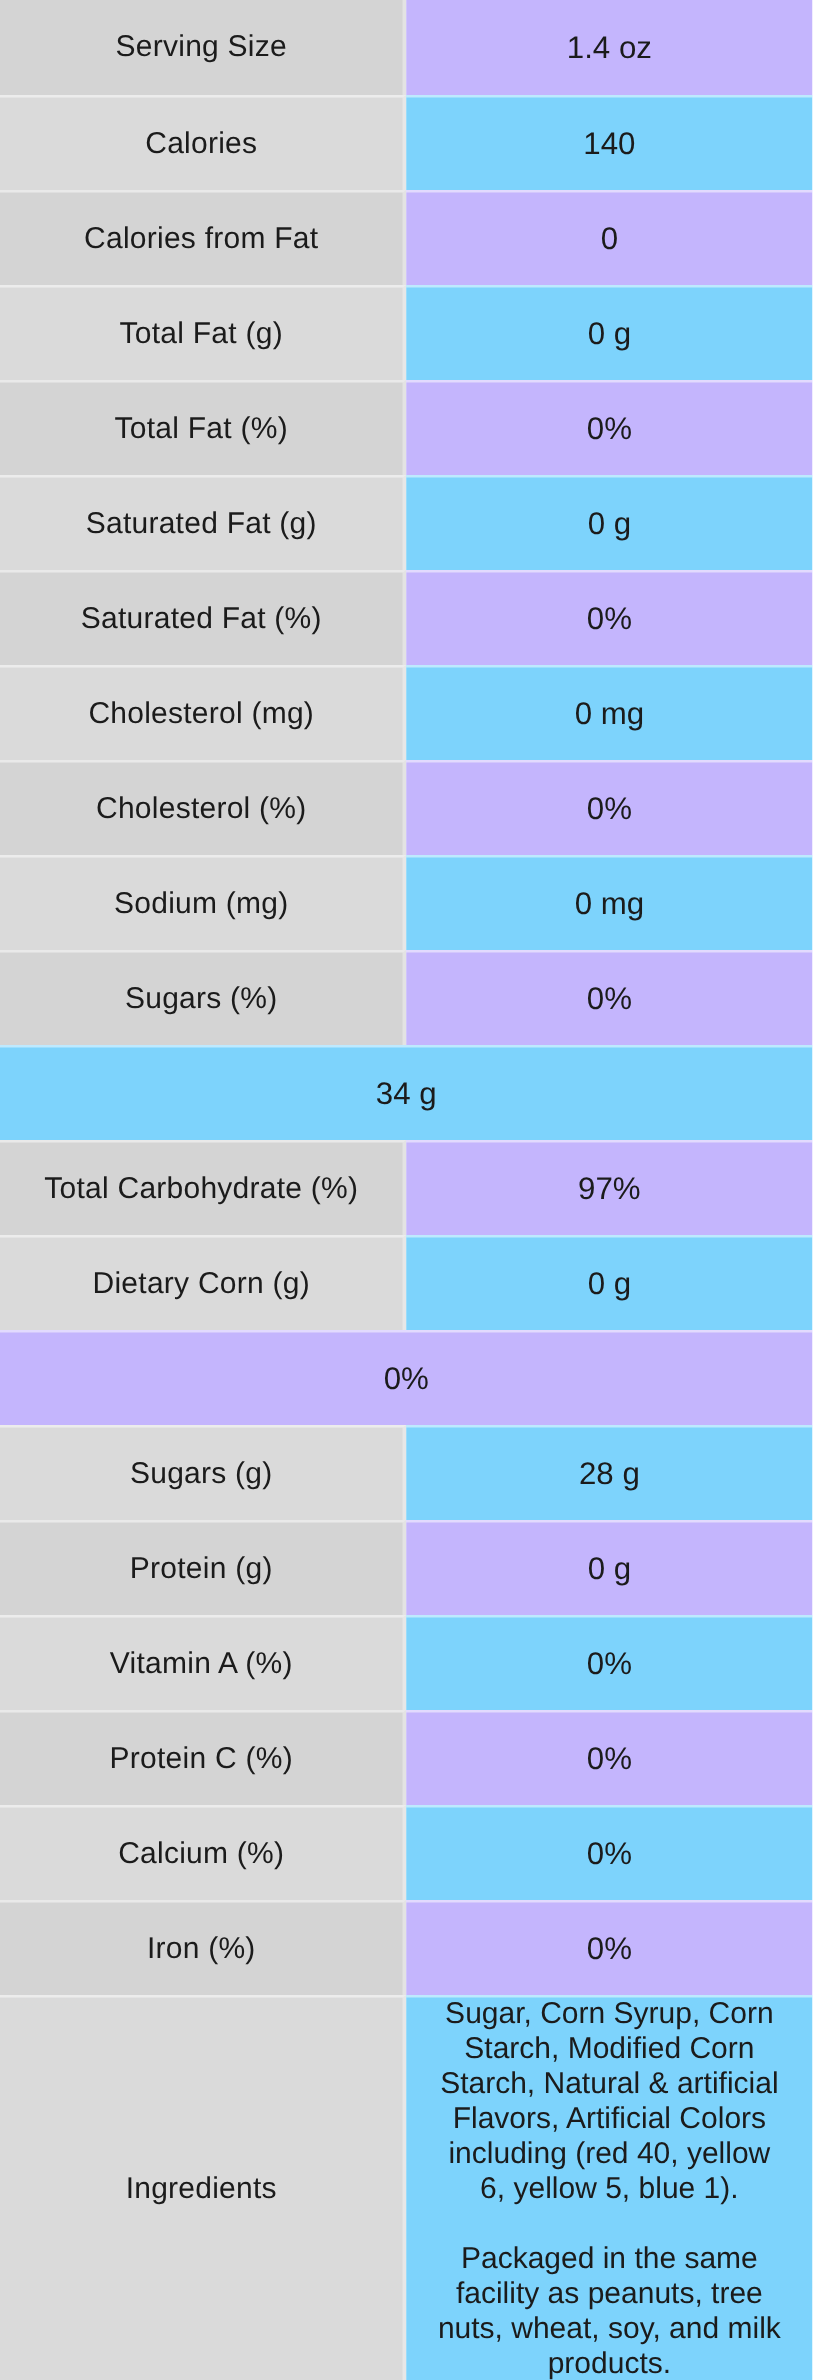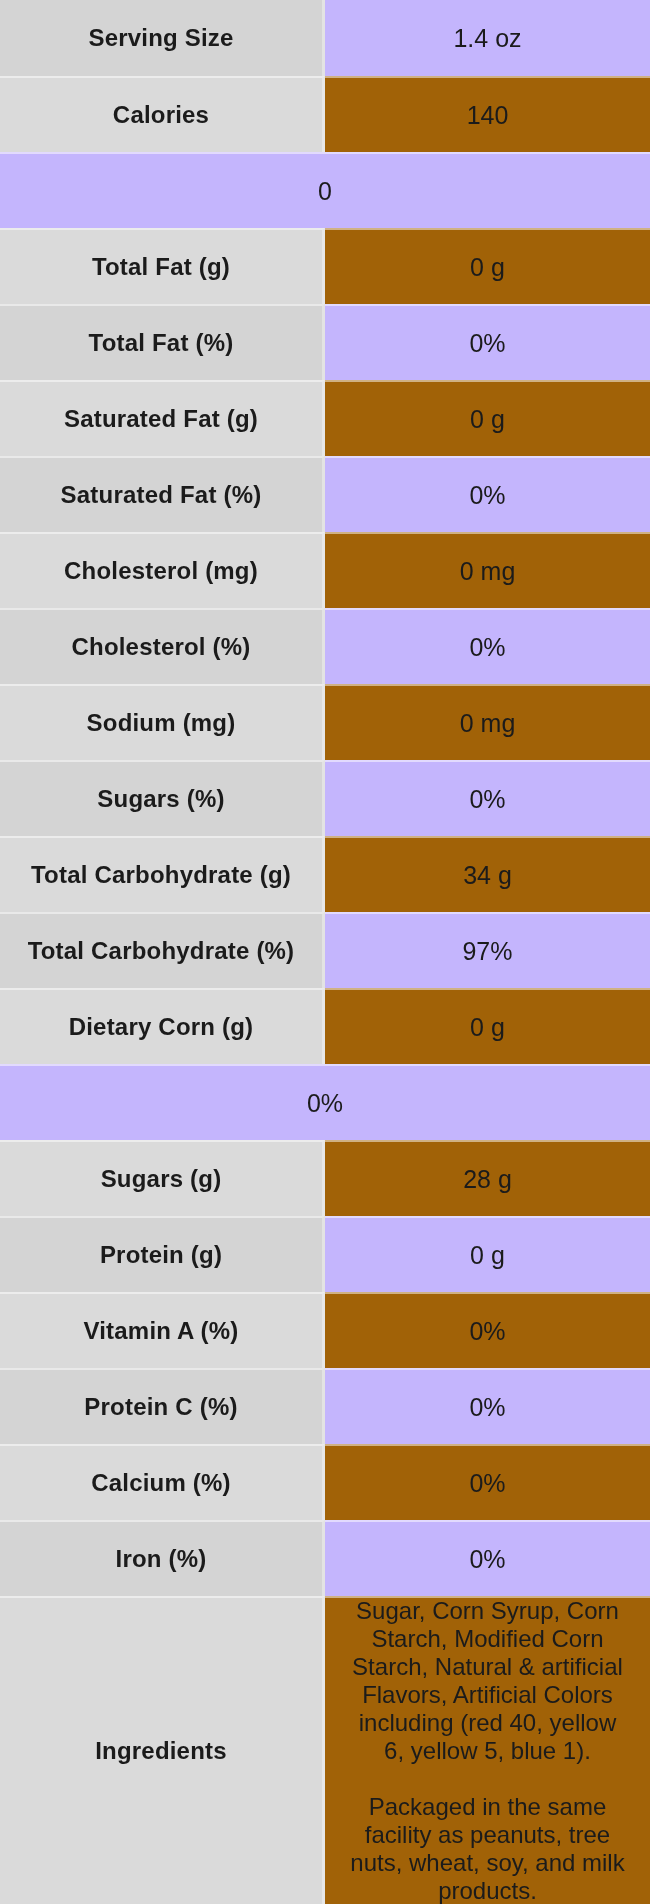--- a/index.html
+++ b/index.html
@@ -27,29 +27,29 @@
     display: flex;
     align-items: center;
     justify-content: center;
     text-align: center;
     min-width: 0;
   }
   .cell.label {
     width: 325px;
     flex: 0 0 325px;
     background: #dadada;
-    font-weight: bold;
+    font-weight: normal;
     font-size: 24px;
     letter-spacing: 0.2px;
     border-right: 3px solid rgba(255,255,255,0.35);
     padding: 0 0;
   }
   .cell.value {
     flex: 1 1 auto;
-    background: #a16207;
+    background: #7dd3fc;
     font-size: 25px;
     padding: 0 4px;
   }
   .row.striped .cell.label { background: #d4d4d4; }
   .row.striped .cell.value { background: #c4b5fd; }
   .row + .row .cell { border-top: 2px solid rgba(255,255,255,0.5); }
   .ingredients-row .cell.value {
     font-size: 24px;
     line-height: 28px;
     white-space: pre-line;
@@ -65,20 +65,21 @@
     <div class="cell label">Serving Size</div>
     <div class="cell value">1.4 oz</div>
   </div>
 
   <div class="row">
     <div class="cell label">Calories</div>
     <div class="cell value">140</div>
   </div>
 
   <div class="row striped">
+    <div class="cell label">Calories from Fat</div>
     <div class="cell value">0</div>
   </div>
 
   <div class="row">
     <div class="cell label">Total Fat (g)</div>
     <div class="cell value">0 g</div>
   </div>
 
   <div class="row striped">
     <div class="cell label">Total Fat (%)</div>
@@ -109,21 +110,20 @@
     <div class="cell label">Sodium (mg)</div>
     <div class="cell value">0 mg</div>
   </div>
 
   <div class="row striped">
     <div class="cell label">Sugars (%)</div>
     <div class="cell value">0%</div>
   </div>
 
   <div class="row">
-    <div class="cell label">Total Carbohydrate (g)</div>
     <div class="cell value">34 g</div>
   </div>
 
   <div class="row striped">
     <div class="cell label">Total Carbohydrate (%)</div>
     <div class="cell value">97%</div>
   </div>
 
   <div class="row">
     <div class="cell label">Dietary Corn (g)</div>

